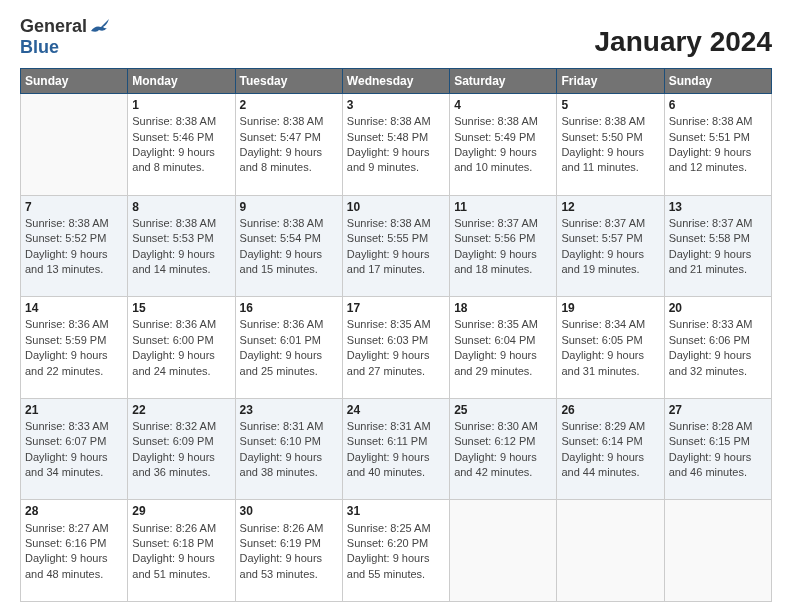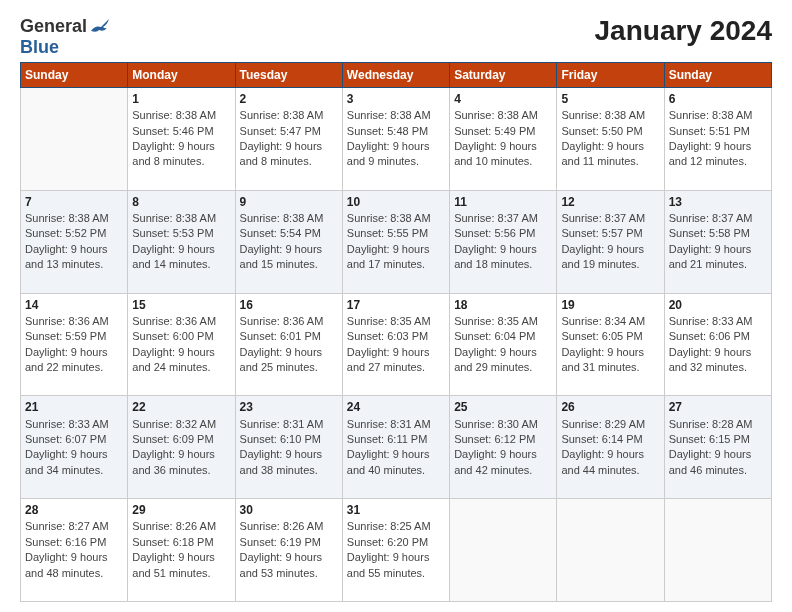--- a/index.html
+++ b/index.html
@@ -12,23 +12,23 @@
     }
     .page {
       width: 792px;
       height: 612px;
       padding: 16px 20px 10px 20px;
       display: flex;
       flex-direction: column;
     }
     .header {
       display: flex;
-      align-items: flex-start;
+      align-items: flex-end;
       justify-content: space-between;
-      margin-bottom: 4px;
+      margin-bottom: 10px;
     }
     .logo {
       display: flex;
       flex-direction: column;
       align-items: flex-start;
     }
     .logo-text {
       display: flex;
       align-items: center;
     }
@@ -62,21 +62,21 @@
       margin-top: 2px;
     }
     .calendar {
       flex: 1;
       border: 1px solid #ccc;
       border-collapse: collapse;
       width: 100%;
       table-layout: fixed;
     }
     .calendar th {
-      background: #c2410c;
+      background: #737373;
       color: #fff;
       font-size: 12px;
       font-weight: bold;
       padding: 5px 4px;
       text-align: left;
       border: 1px solid #1e4f7a;
     }
     .calendar td {
       border: 1px solid #ccc;
       vertical-align: top;

